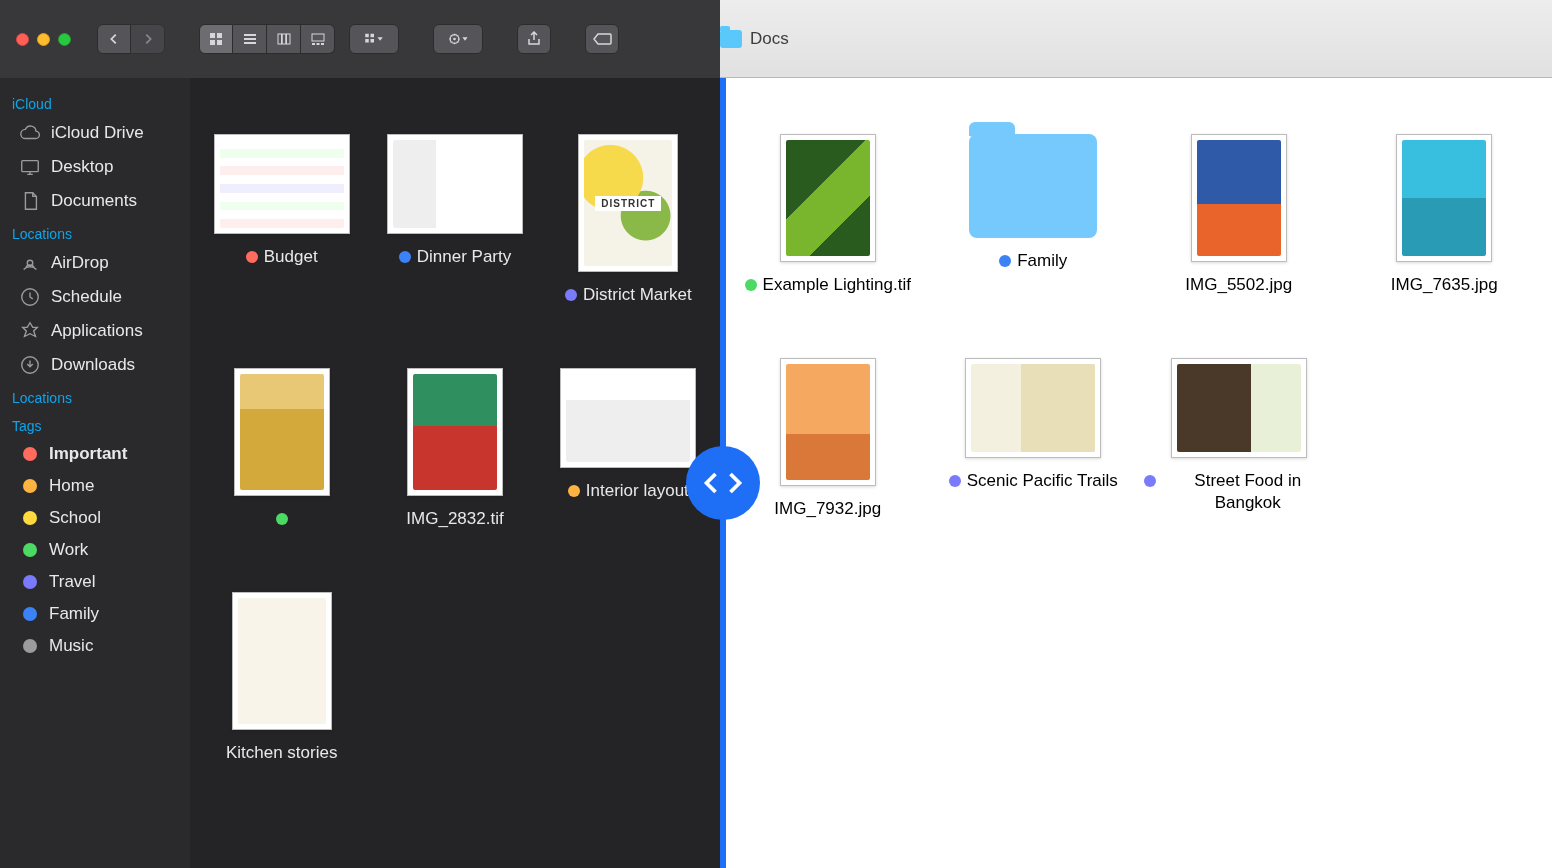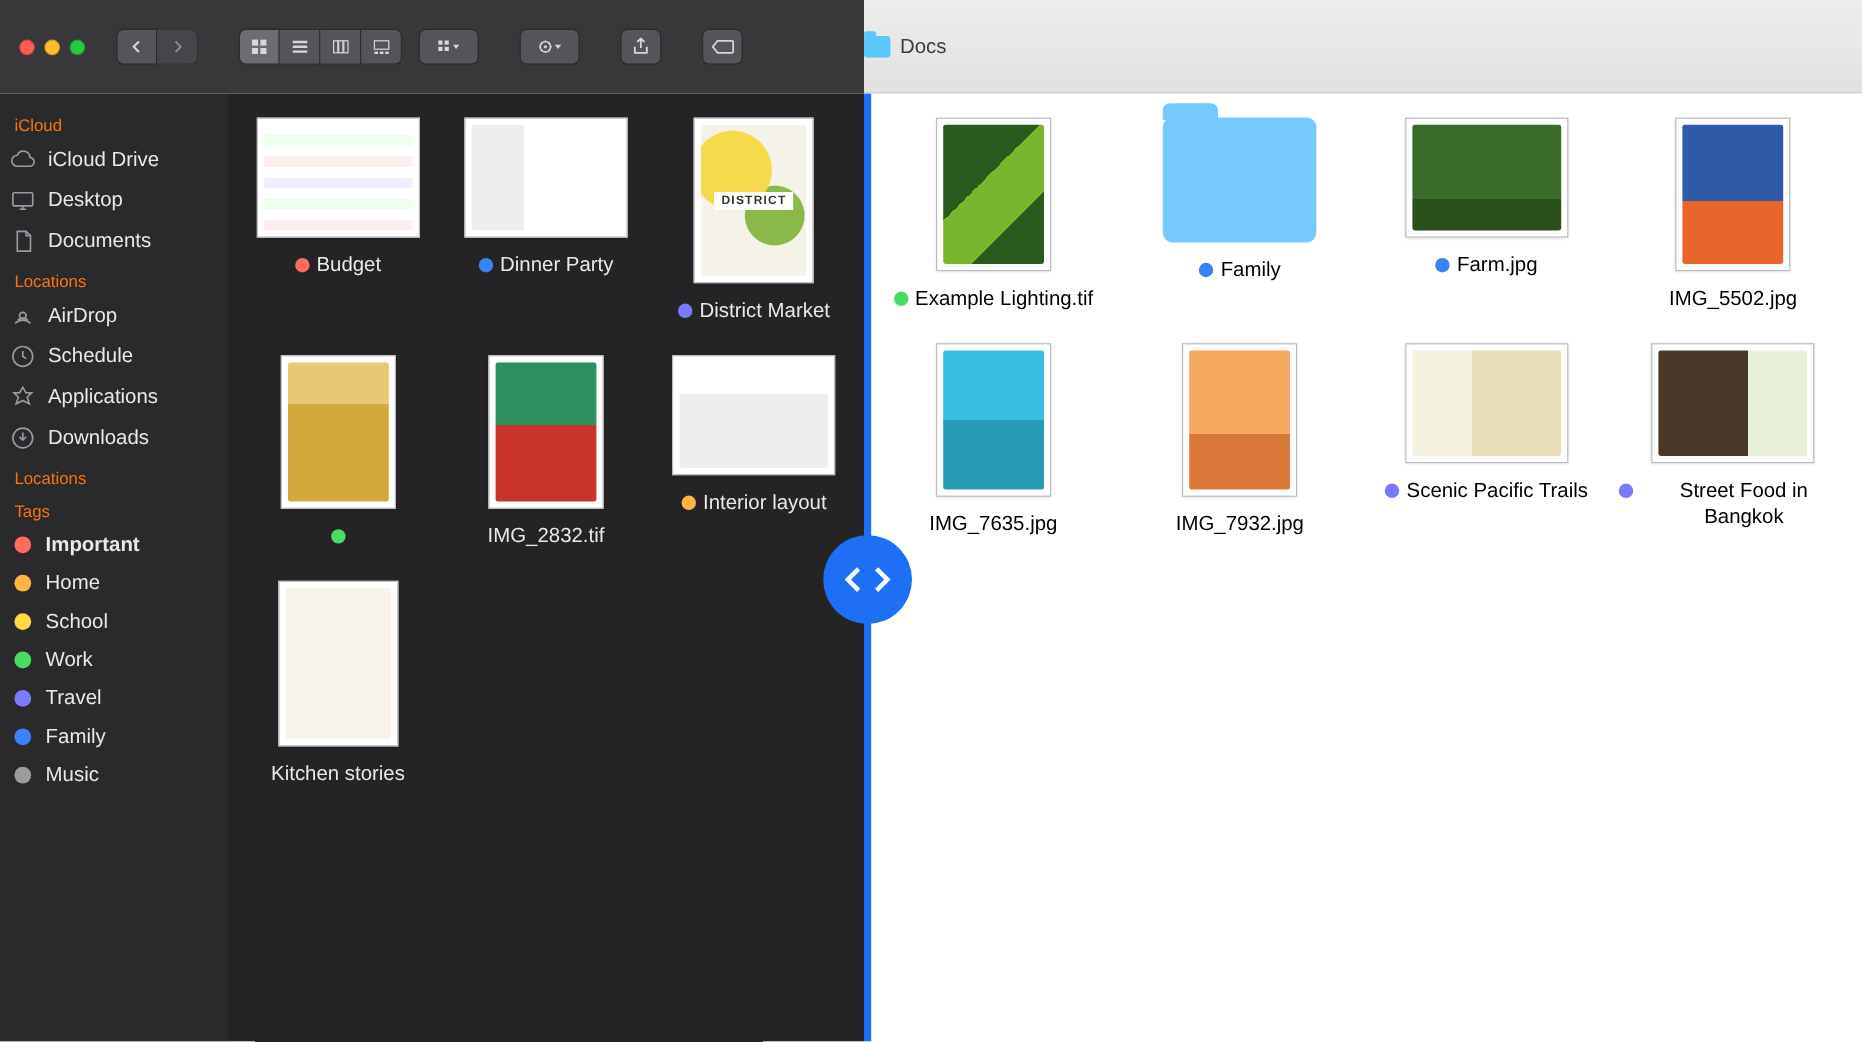--- a/index.html
+++ b/index.html
@@ -31,36 +31,36 @@
 .folder-ico:before { content: ""; position: absolute; top: -4px; left: 0; width: 10px; height: 5px; background: #5ac8fa; border-radius: 2px 2px 0 0; }
 
 .search-field { position: absolute; right: 18px; width: 480px; height: 30px; background: #fff; border: 1px solid #c9c9c9; border-radius: 6px; display: flex; align-items: center; justify-content: center; color: #b2b2b2; font-size: 17px; gap: 6px; }
 .search-field svg { width: 16px; height: 16px; fill: #8a8a8a; }
 
 
 .body { flex: 1; display: flex; position: relative; }
 
 
 .sidebar { width: 190px; background: #2a292c; color: #dcdcdc; padding: 10px 0; overflow-y: auto; }
-.sb-head { font-size: 14px; color: #f97316; padding: 8px 12px 4px; }
-.sb-item { display: flex; align-items: center; gap: 10px; padding: 6px 8px; font-size: 17px; color: #e8e8e8; cursor: default; }
+.sb-head { font-size: 14px; color: #0ea5e9; padding: 8px 12px 4px; }
+.sb-item { display: flex; align-items: center; gap: 10px; padding: 6px 19px; font-size: 17px; color: #e8e8e8; cursor: default; }
 .sb-item svg { width: 22px; height: 22px; fill: none; stroke: #9b9a9e; stroke-width: 1.5; }
 .sb-item.bold .lbl { font-weight: 600; }
 .tag-dot { width: 14px; height: 14px; border-radius: 50%; flex-shrink: 0; margin-left: 4px; margin-right: 2px; }
 
 
 .pane { flex: 1; overflow-y: auto; padding: 20px 10px; }
 .pane.dark { background: #242326; color: #e8e8e8; width: 530px; flex: none; }
 .pane.light { background: #ffffff; color: #000; }
 
 .grid { display: grid; grid-template-columns: repeat(3, 1fr); gap: 26px 10px; }
 .pane.light .grid { grid-template-columns: repeat(4, 1fr); }
 
 .item { display: flex; flex-direction: column; align-items: center; gap: 12px; }
-.thumb { width: 140px; height: 110px; background: #fff; border: 1px solid #bcbcbc; box-shadow: 0 1px 3px rgba(0,0,0,.15); padding: 5px; display: flex; align-items: center; justify-content: center; }
+.thumb { width: 140px; height: 110px; background: #fff; border: 1px solid #bcbcbc; box-shadow: 0 1px 3px rgba(0,0,0,.15); padding: 5px; display: flex; align-items: center; justify-content: center; margin-top: 36px; }
 .thumb.portrait { width: 96px; height: 128px; }
 .thumb.tall { width: 100px; height: 138px; }
 .thumb.landscape { width: 136px; height: 100px; }
 .thumb.folder { width: 128px; height: 104px; border: none; box-shadow: none; background: transparent; padding: 0; }
 
 .folder-big { width: 100%; height: 100%; background: #76c9fc; border-radius: 8px; position: relative; }
 .folder-big:before { content:""; position:absolute; top:-12px; left:0; width:46px; height:14px; background:#76c9fc; border-radius:6px 6px 0 0; }
 
 .label { display: flex; align-items: flex-start; justify-content: center; gap: 6px; font-size: 17px; line-height: 1.3; text-align: center; max-width: 190px; }
 .pane.dark .label { color: #e8e8e8; }
@@ -372,29 +372,20 @@
           <div class="item">
             <div class="thumb folder">
               <div class="folder-big"></div>
             </div>
             <div class="label">
               <span class="dot" style="background: rgb(59, 130, 246);"></span>
               <span class="txt">Family</span>
             </div>
           </div>
           <div class="item">
-            <div class="thumb landscape">
-              <div class="art tree"></div>
-            </div>
-            <div class="label">
-              <span class="dot" style="background: rgb(59, 130, 246);"></span>
-              <span class="txt">Farm.jpg</span>
-            </div>
-          </div>
-          <div class="item">
             <div class="thumb portrait">
               <div class="art orange"></div>
             </div>
             <div class="label">
               <span class="txt">IMG_5502.jpg</span>
             </div>
           </div>
           <div class="item">
             <div class="thumb portrait">
               <div class="art cyan"></div>

